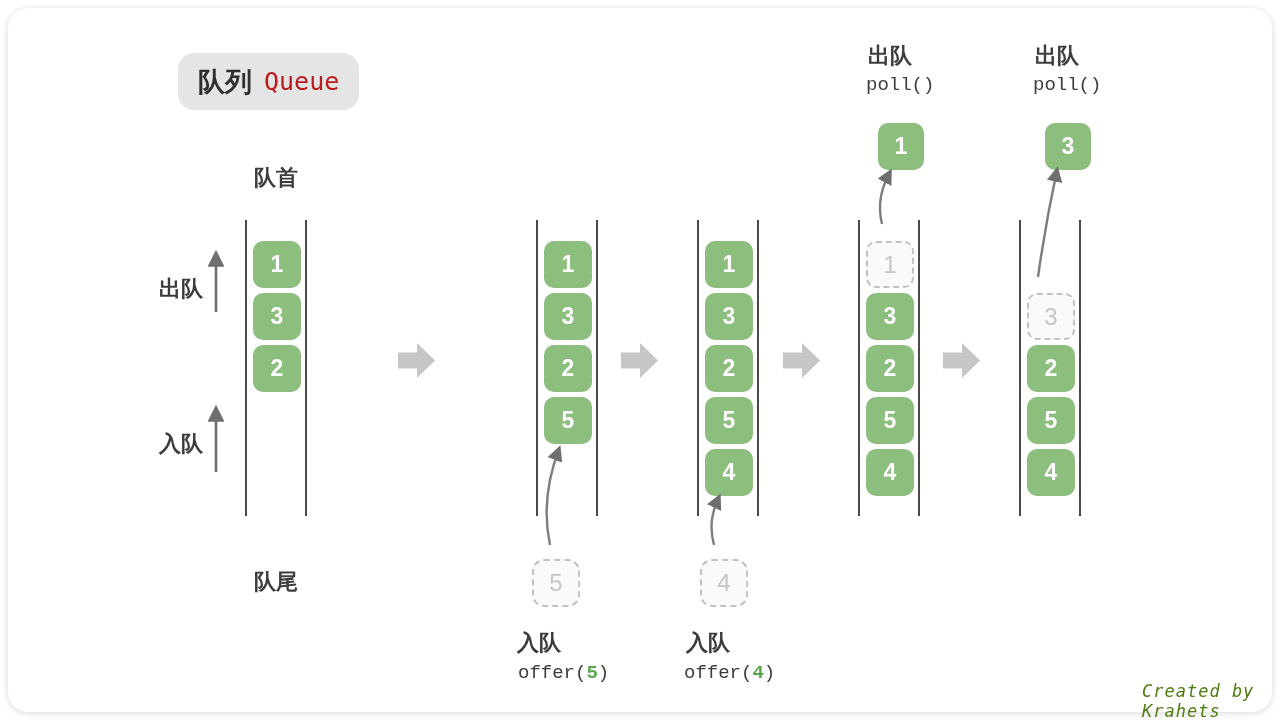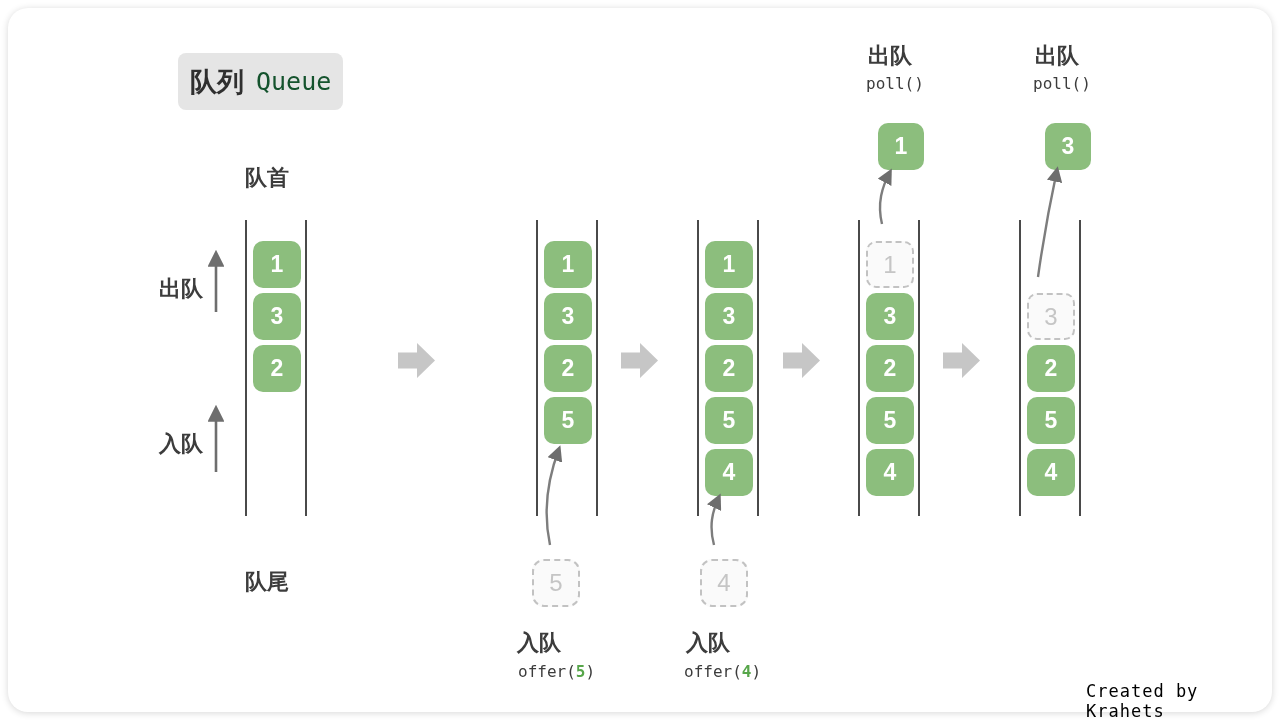--- a/index.html
+++ b/index.html
@@ -14,55 +14,55 @@
   *{margin:0;padding:0;box-sizing:border-box;}
   html,body{width:1280px;height:720px;background:#ffffff;overflow:hidden;
     font-family:"Liberation Sans","DejaVu Sans",sans-serif;}
   .mono{font-family:"DejaVu Sans Mono","Liberation Mono",monospace;}
 
   .card{position:absolute;left:8px;top:8px;width:1264px;height:704px;
     background:#ffffff;border-radius:20px;
     box-shadow:0 1px 7px rgba(0,0,0,0.16);}
 
   
-  .badge{position:absolute;left:170px;top:45px;height:57px;padding:0 12px;
-    background:#e5e5e5;border-radius:8px;display:flex;align-items:center;gap:12px;}
+  .badge{position:absolute;left:170px;top:45px;height:57px;padding:0 20px;
+    background:#e5e5e5;border-radius:16px;display:flex;align-items:center;gap:12px;}
   .badge .zh{font-weight:700;font-size:27px;color:#2f2f2f;}
-  .badge .en{font-size:25px;color:#14532d;}
+  .badge .en{font-size:25px;color:#b91c1c;}
 
   
   .zh-label{position:absolute;font-weight:700;font-size:22px;color:var(--text-dark);white-space:nowrap;}
-  .col-center{width:62px;text-align:left;}
+  .col-center{width:62px;text-align:center;}
 
   
   .qcol{position:absolute;top:212px;width:62px;height:296px;
     border-left:2px solid var(--line-dark);border-right:2px solid var(--line-dark);}
   .box{position:absolute;left:6px;width:48px;height:47px;border-radius:10px;
     background:var(--green);color:#ffffff;font-weight:700;font-size:23px;
     display:flex;align-items:center;justify-content:center;}
   .ghost{background:#fafafa;border:2px dashed var(--ghost-border);
     color:var(--ghost-text);font-weight:400;font-size:24px;}
   .r1{top:21px}.r2{top:73px}.r3{top:125px}.r4{top:177px}.r5{top:229px}
 
   
   .free-box{position:absolute;width:48px;height:48px;border-radius:10px;
     display:flex;align-items:center;justify-content:center;}
   .free-box.solid{background:var(--green);color:#fff;font-weight:700;font-size:23px;height:47px;width:46px;}
   .free-box.dashed{background:#fafafa;border:2px dashed var(--ghost-border);
     color:var(--ghost-text);font-size:24px;border-radius:12px;}
 
   
   .cap-zh{position:absolute;font-weight:600;font-size:22px;color:var(--text-dark);white-space:nowrap;}
-  .cap-code{position:absolute;font-size:16px;color:var(--text-dark);white-space:nowrap;}
+  .cap-code{position:absolute;font-size:19px;color:var(--text-dark);white-space:nowrap;font-family:Liberation Mono, monospace;}
   .cap-code .num{color:var(--code-green);font-weight:700;}
 
   
   svg.overlay{position:absolute;left:0;top:0;width:1280px;height:720px;pointer-events:none;}
 
-  .credit{position:absolute;left:1078px;top:673px;font-size:17px;color:#000000;letter-spacing:1px;}
+  .credit{position:absolute;left:1134px;top:673px;font-size:17px;color:#4d7c0f;letter-spacing:1px;font-style:italic;}
 </style>
 </head>
 <body>
 
 <div class="card">
 
   <div class="badge">
     <span class="zh">队列</span>
     <span class="en mono">Queue</span>
   </div>

